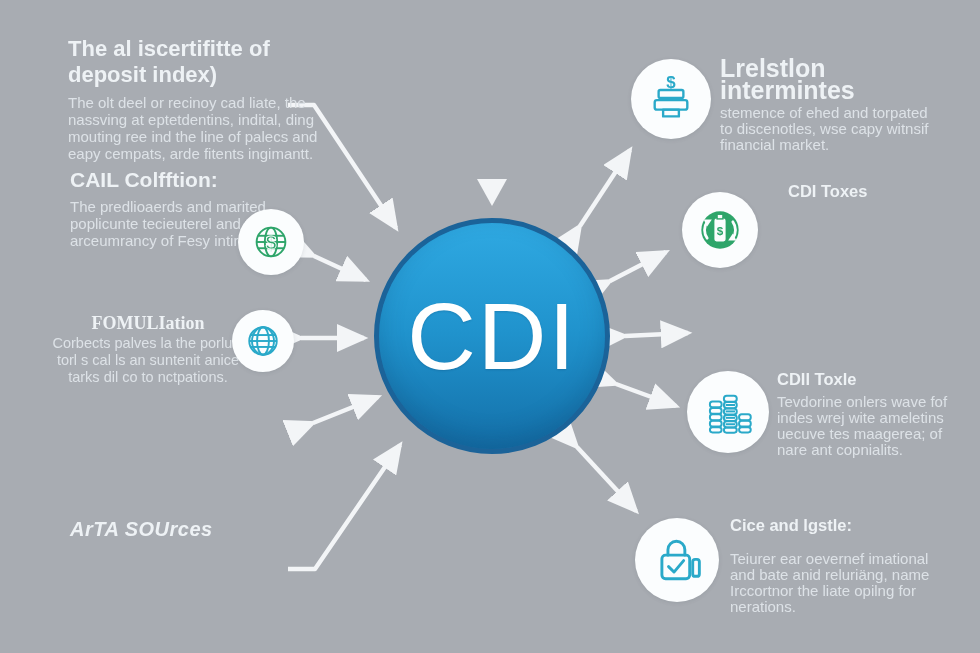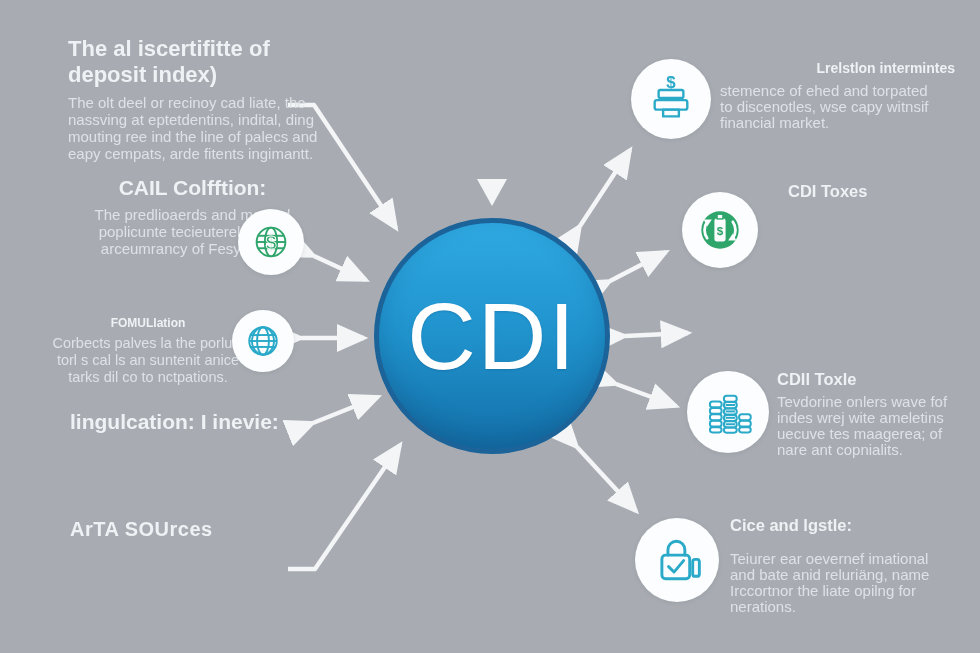--- a/index.html
+++ b/index.html
@@ -20,23 +20,23 @@
   }
   .center-circle span{
     color:#ffffff; font-size:95px; font-weight:400; letter-spacing:2px; line-height:1;
     text-shadow:0 1px 2px rgba(0,40,80,.18);
   }
   .tb{position:absolute;}
   .tb h2{margin:0 0 6px 0; color:#eef2f5; white-space:pre-line;}
   .tb p{margin:0; color:#dde2e7; white-space:pre-line;}
   .h-xl{font-size:22px; line-height:26px;}
   .h-lg{font-size:21px; line-height:24px;}
-  .h-md{font-size:20px; line-height:23px; letter-spacing:.5px;}
-  .h-sm{font-size:12px; font-weight:600; line-height:18px;}
-  .h-r1{font-size:14px; line-height:22px;text-align:right;}
+  .h-md{font-size:20px; line-height:23px; letter-spacing:.5px;font-style:italic;}
+  .h-sm{font-size:18px; font-weight:600; line-height:18px;font-family:Liberation Serif, serif;}
+  .h-r1{font-size:25px; line-height:22px;}
   .h-rs{font-size:16.5px; font-weight:600; line-height:19px;}
   .b-std{font-size:15px; line-height:17px;}
   .b-l4{font-size:15px; line-height:18.5px;}
   .b-l5{font-size:13.5px; line-height:15px;}
   .b-r{font-size:15px; line-height:16px;}
   .t-center{text-align:center;}
   .icon-circle{
     position:absolute; background:#fbfdfe; border-radius:50%;
     box-shadow:0 1px 4px rgba(60,70,80,.12);
     display:flex; align-items:center; justify-content:center;
@@ -74,36 +74,35 @@
 
   <div class="tb" style="left:68px; top:36px; width:272px;">
     <h2 class="h-xl">The al iscertifitte of
 deposit index)</h2>
     <p class="b-std">The olt deel or recinoy cad liate, the
 nassving at eptetdentins, indital, ding
 mouting ree ind the line of palecs and
 eapy cempats, arde fitents ingimantt.</p>
   </div>
 
-  <div class="tb" style="left:70px; top:176px; width:245px;text-align:center;">
+  <div class="tb" style="left:70px; top:168px; width:245px;">
     <h2 class="h-lg">CAIL Colfftion:</h2>
     <p class="b-std">The predlioaerds and marited
 poplicunte tecieuterel and to
 arceumrancy of Fesy intirls,</p>
   </div>
 
   <div class="tb t-center" style="left:48px; top:314px; width:200px;">
     <h2 class="h-sm" style="margin-bottom:3px;">FOMULIation</h2>
     <p class="b-std" style="font-size:14.5px;">Corbects palves la the porlual
 torl s cal ls an suntenit anice
 tarks dil co to nctpations.</p>
   </div>
 
   <div class="tb" style="left:70px; top:410px; width:310px;">
-    <h2 class="h-lg">lingulcation: I inevie:</h2>
   </div>
 
   <div class="tb" style="left:70px; top:518px; width:295px;">
     <h2 class="h-md">ArTA SOUrces</h2>
   </div>
 
   <div class="icon-circle" style="left:238px; top:209px; width:66px; height:66px;">
     <svg width="46" height="46" viewBox="0 0 48 48">
       <g stroke="#2ea56a" stroke-width="2" fill="none">
         <circle cx="24" cy="24" r="15"></circle>

